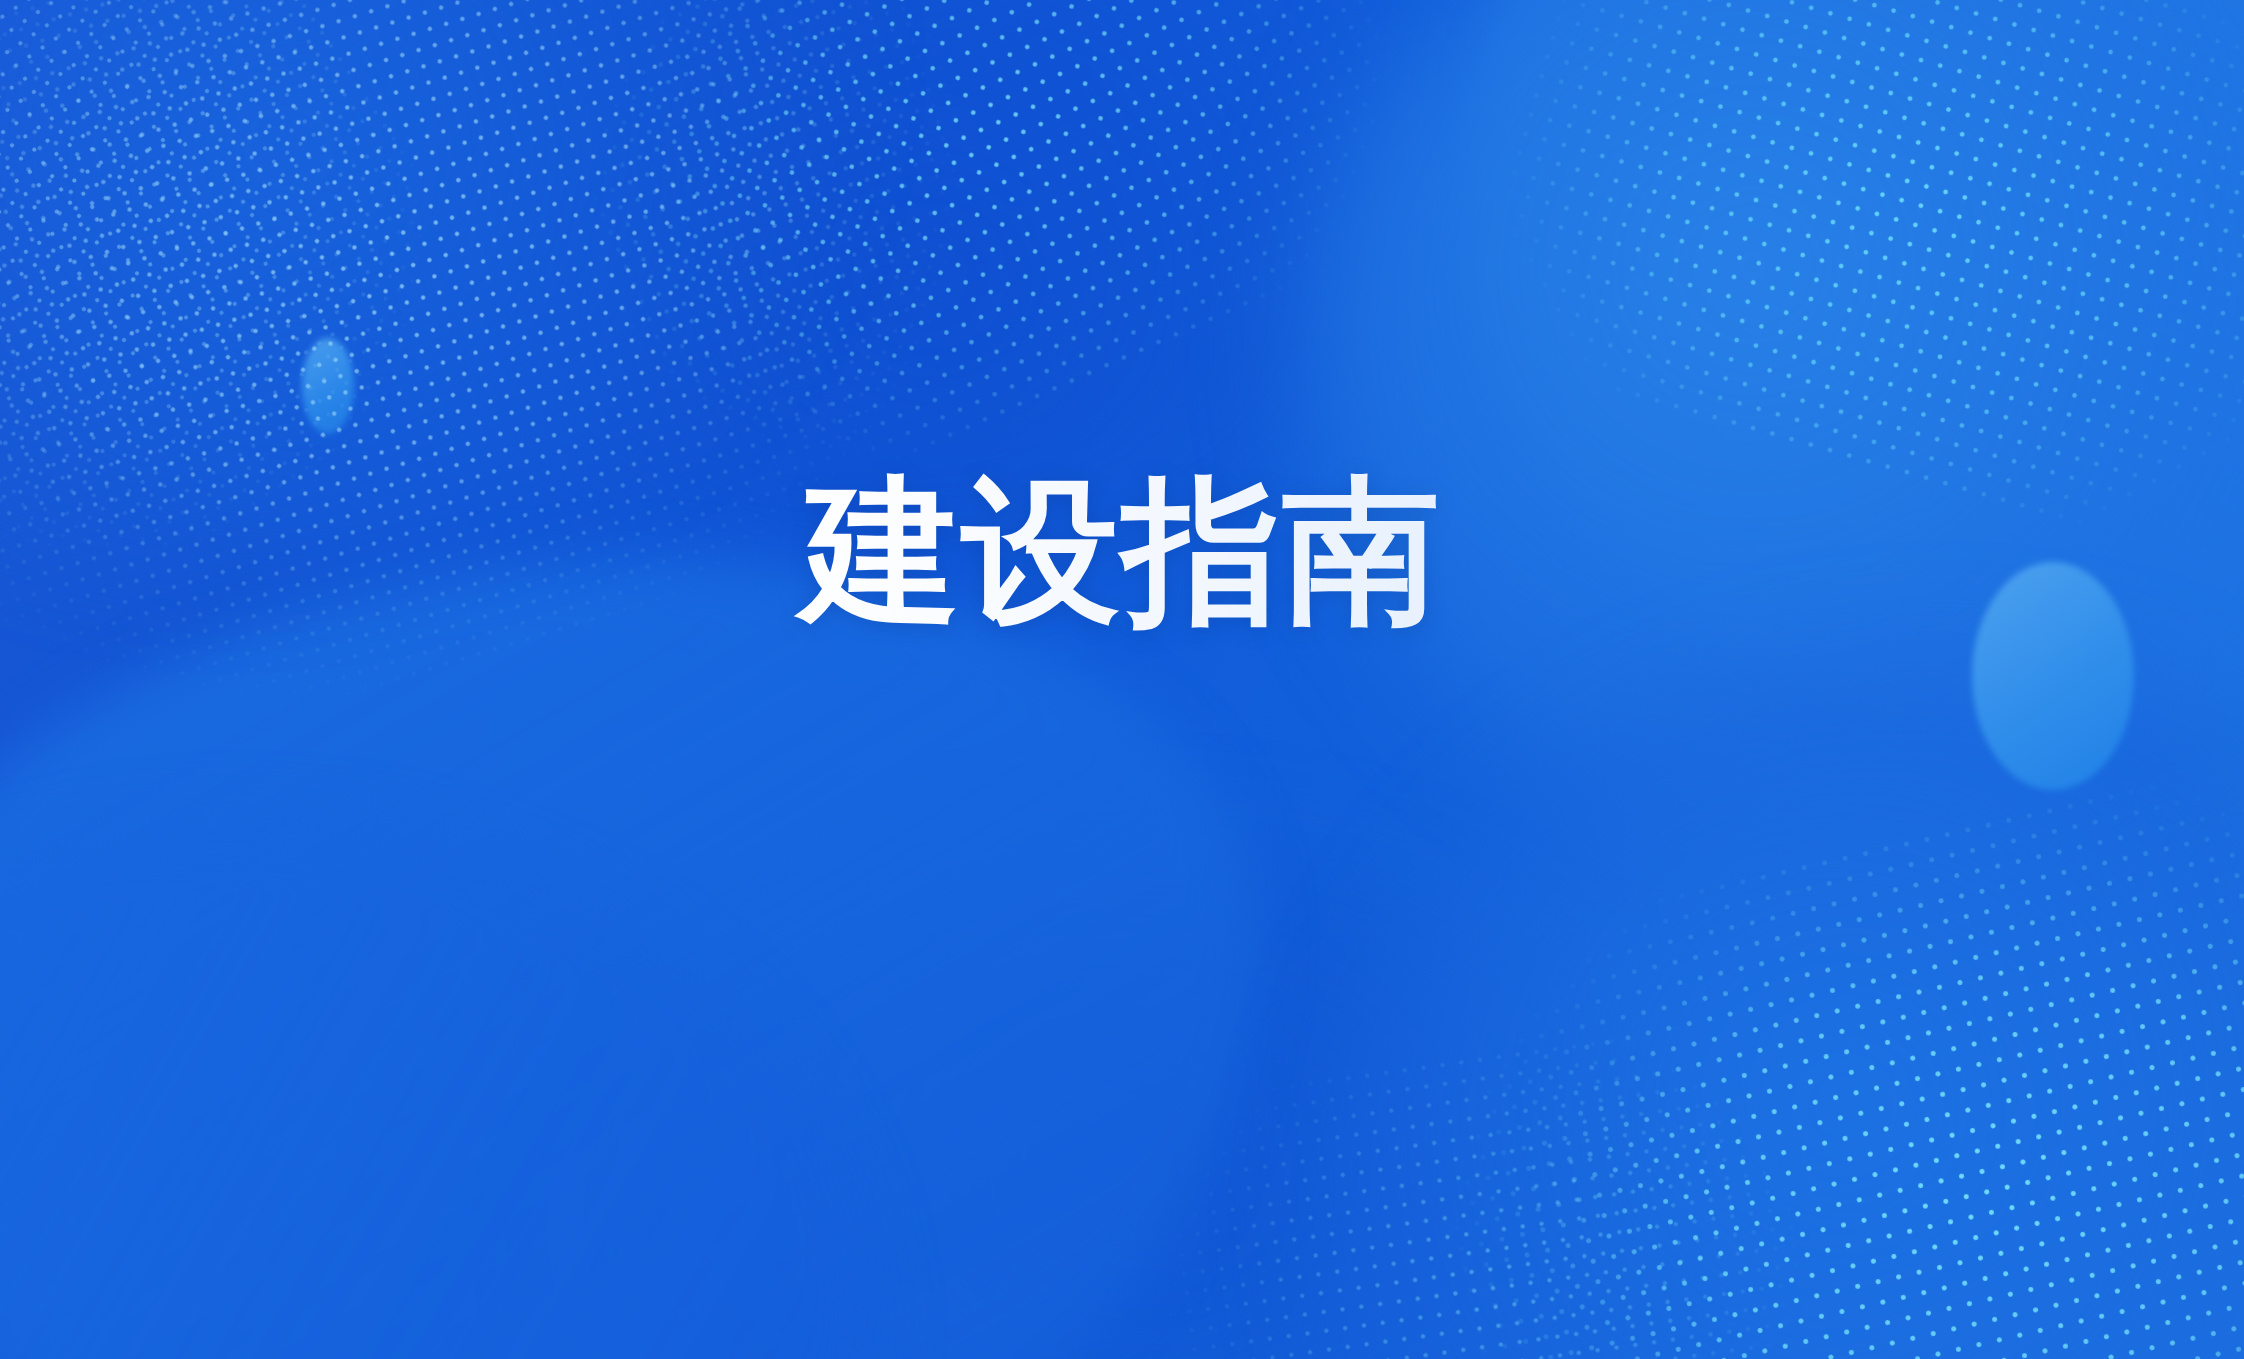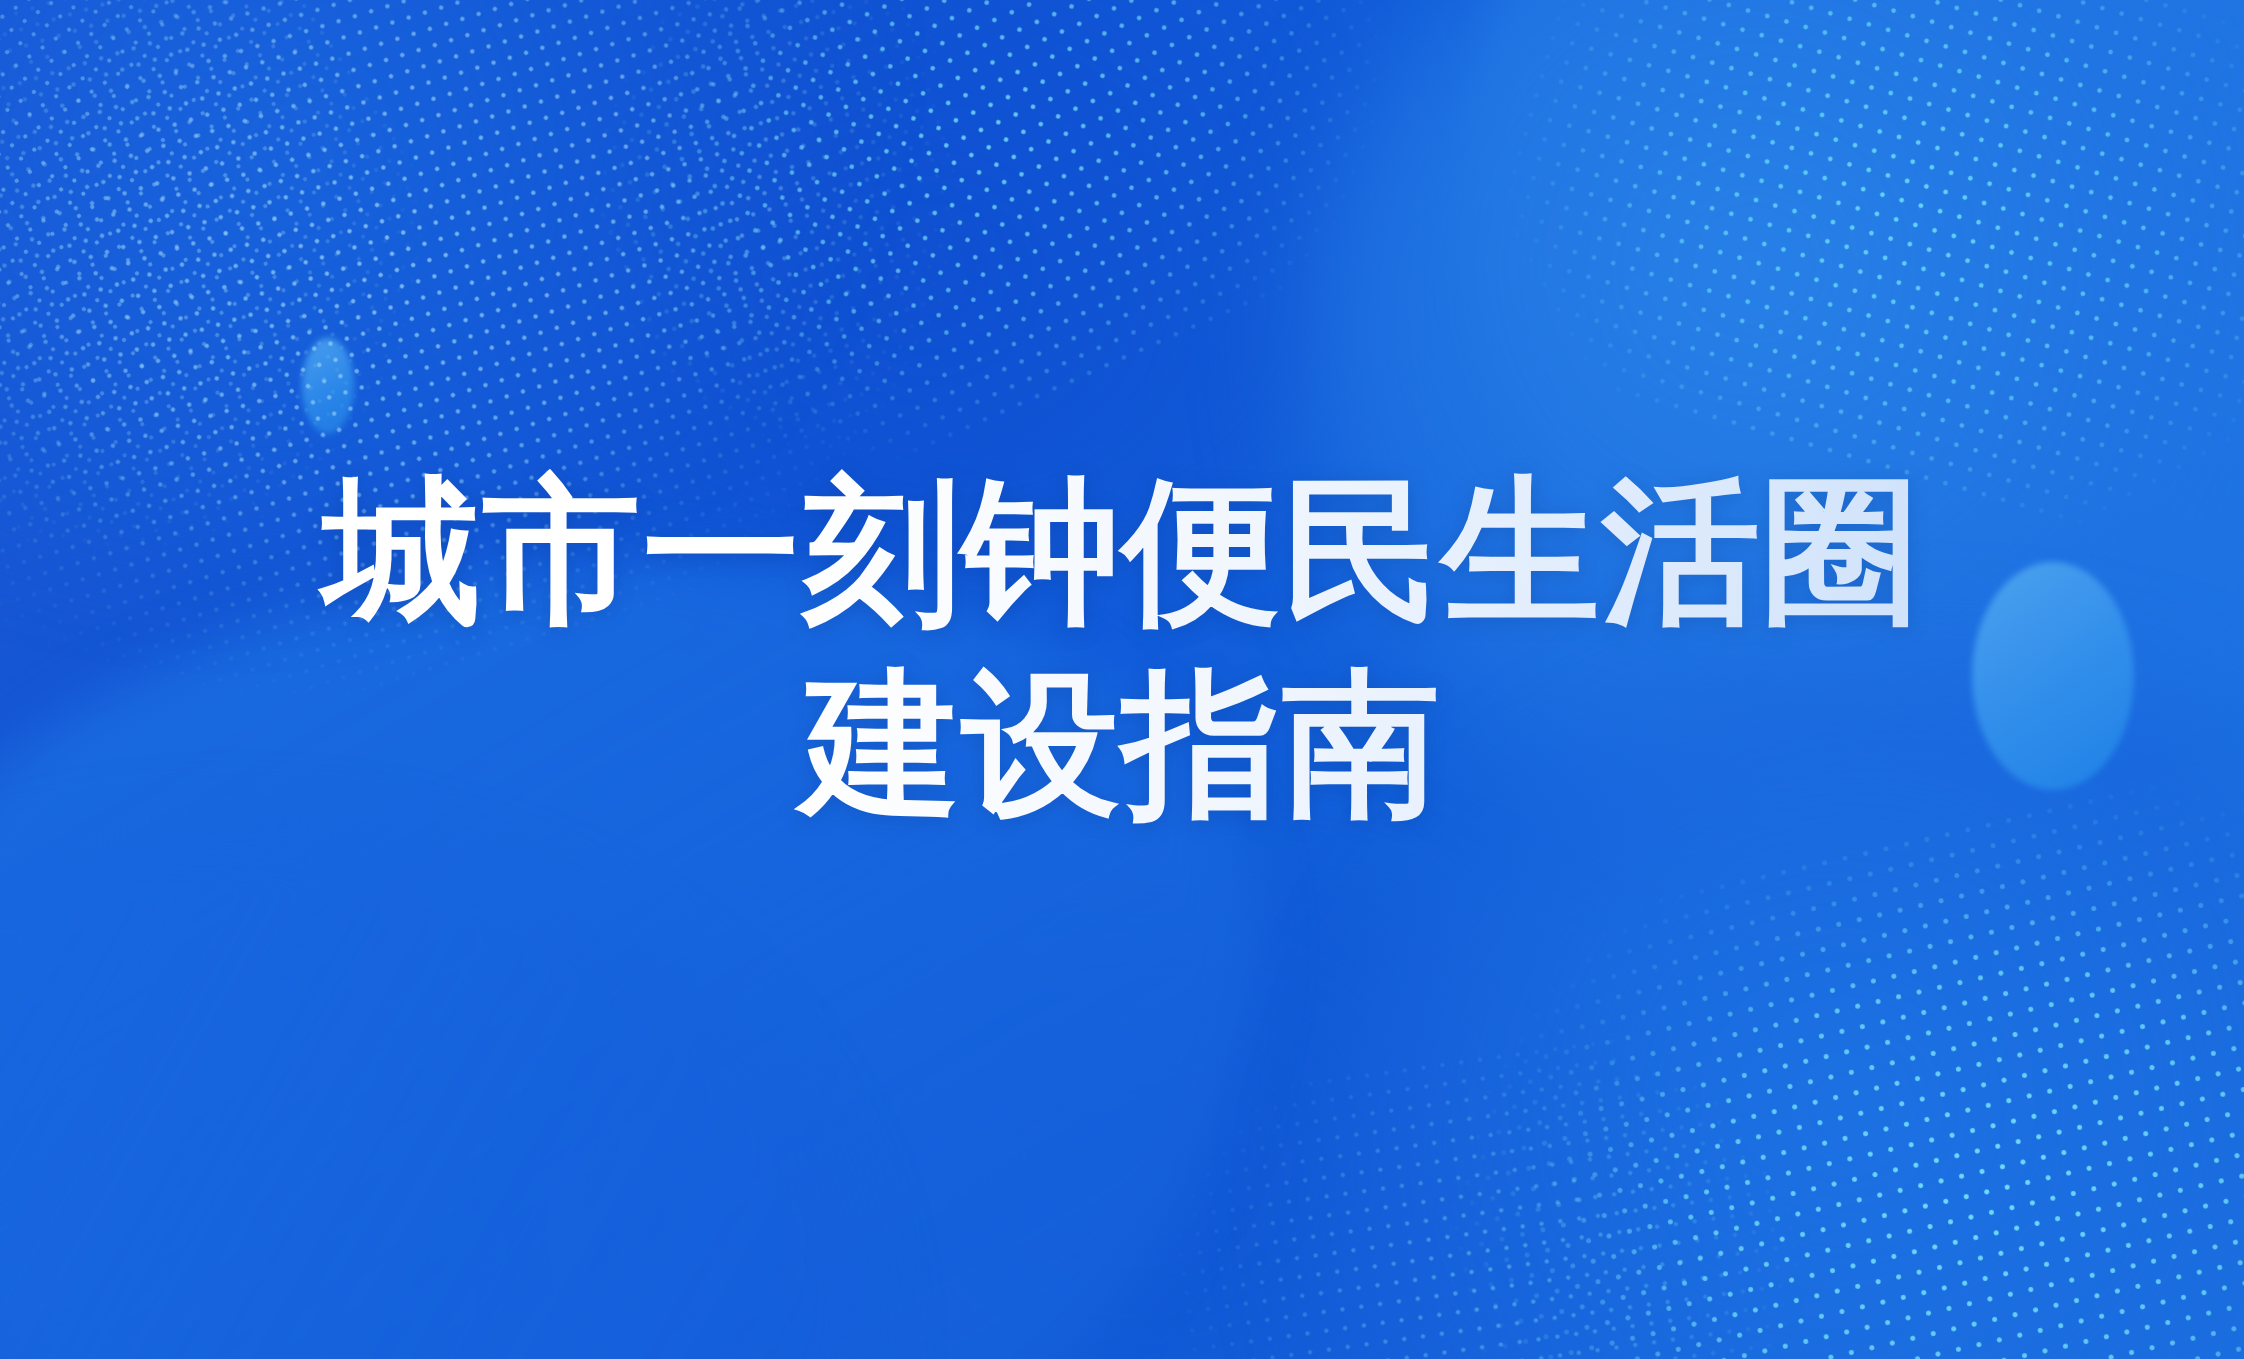--- a/index.html
+++ b/index.html
@@ -257,17 +257,16 @@
   <div class="oval oval-big"></div>
 
   <div class="dots dots-tl"></div>
   <div class="dots dots-tl2"></div>
   <div class="dots dots-tm"></div>
   <div class="dots dots-tr"></div>
   <div class="dots dots-br"></div>
   <div class="dots dots-bm"></div>
 
   <div class="title-wrap">
-    <span class="title-line title-line-1">城市一刻钟便民生活圈</span>
     <span class="title-line title-line-2">建设指南</span>
   </div>
 
 </div>
 
 </body></html>

